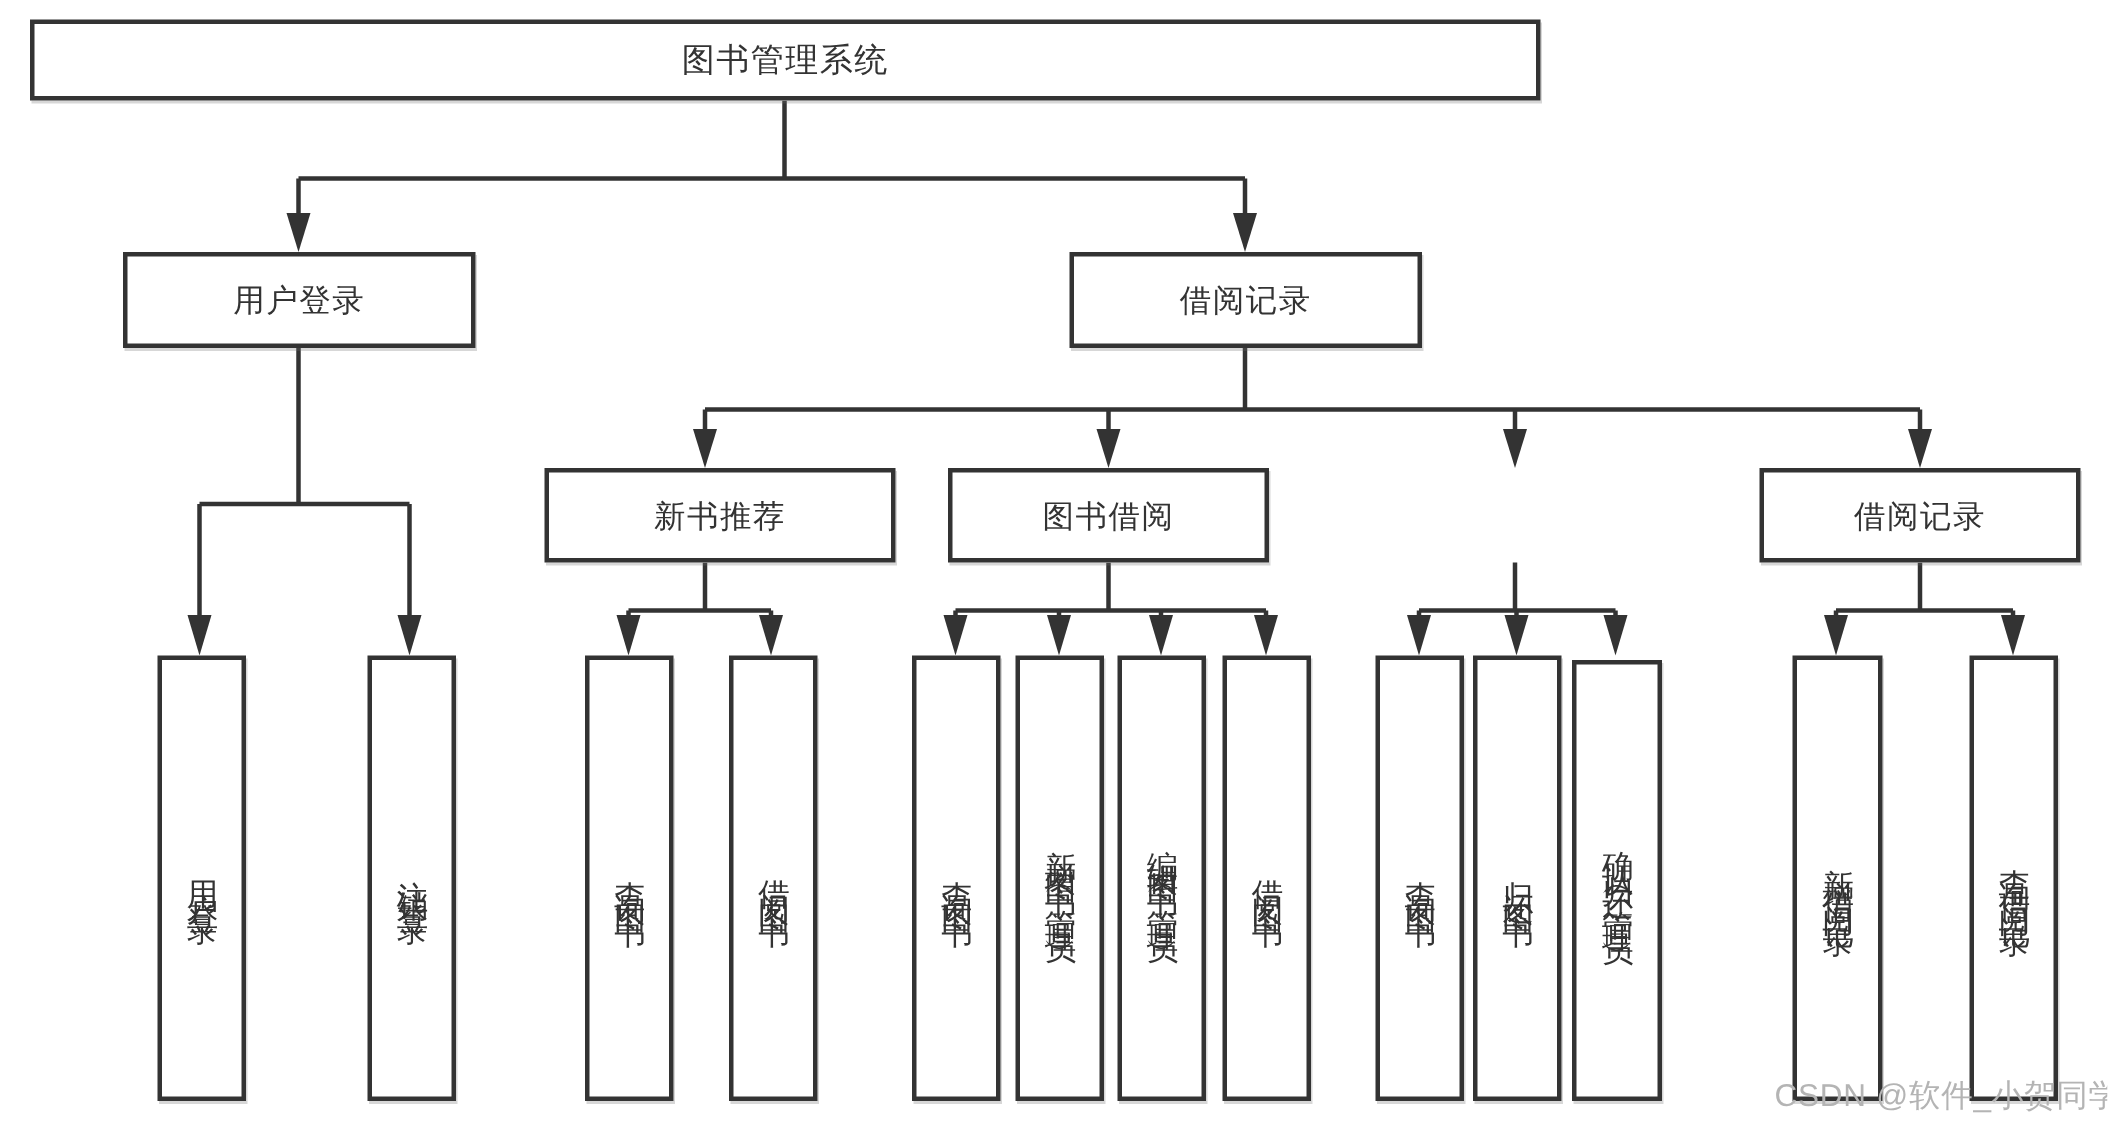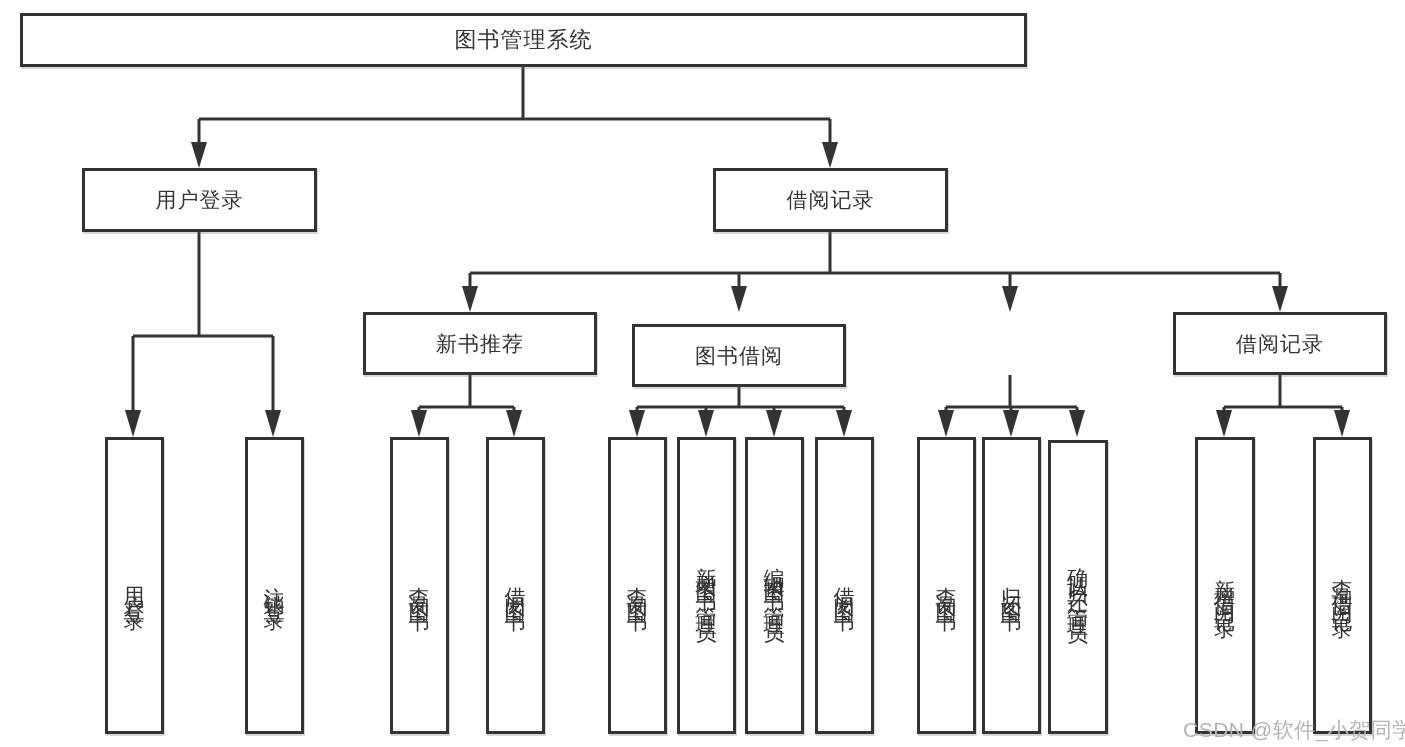--- a/index.html
+++ b/index.html
@@ -123,21 +123,21 @@
       <polygon points="1334,410 1350,410 1342,437"></polygon>
     </g>
   </svg>
 
   <div class="box hbox root-box" style="left:20px;top:13px;width:1007px;height:54px">图书管理系统</div>
 
   <div class="box hbox" style="left:82px;top:168px;width:235px;height:64px">用户登录</div>
   <div class="box hbox" style="left:713px;top:168px;width:235px;height:64px">借阅记录</div>
 
   <div class="box hbox" style="left:363px;top:312px;width:234px;height:63px">新书推荐</div>
-  <div class="box hbox" style="left:632px;top:324px;width:214px;height:63px">图书借阅</div>
+  <div class="box hbox" style="left:632px;top:312px;width:214px;height:63px">图书借阅</div>
   <div class="box hbox" style="left:1173px;top:312px;width:214px;height:63px">借阅记录</div>
 
   <div class="box vbox" style="left:105px;top:437px;width:59px;height:297px">用户登录</div>
   <div class="box vbox" style="left:245px;top:437px;width:59px;height:297px">注销登录</div>
 
   <div class="box vbox" style="left:390px;top:437px;width:59px;height:297px">查询图书</div>
   <div class="box vbox" style="left:486px;top:437px;width:59px;height:297px">借阅图书</div>
 
   <div class="box vbox" style="left:608px;top:437px;width:59px;height:297px">查询图书</div>
   <div class="box vbox" style="left:677px;top:437px;width:59px;height:297px">新增图书（管理员）</div>

